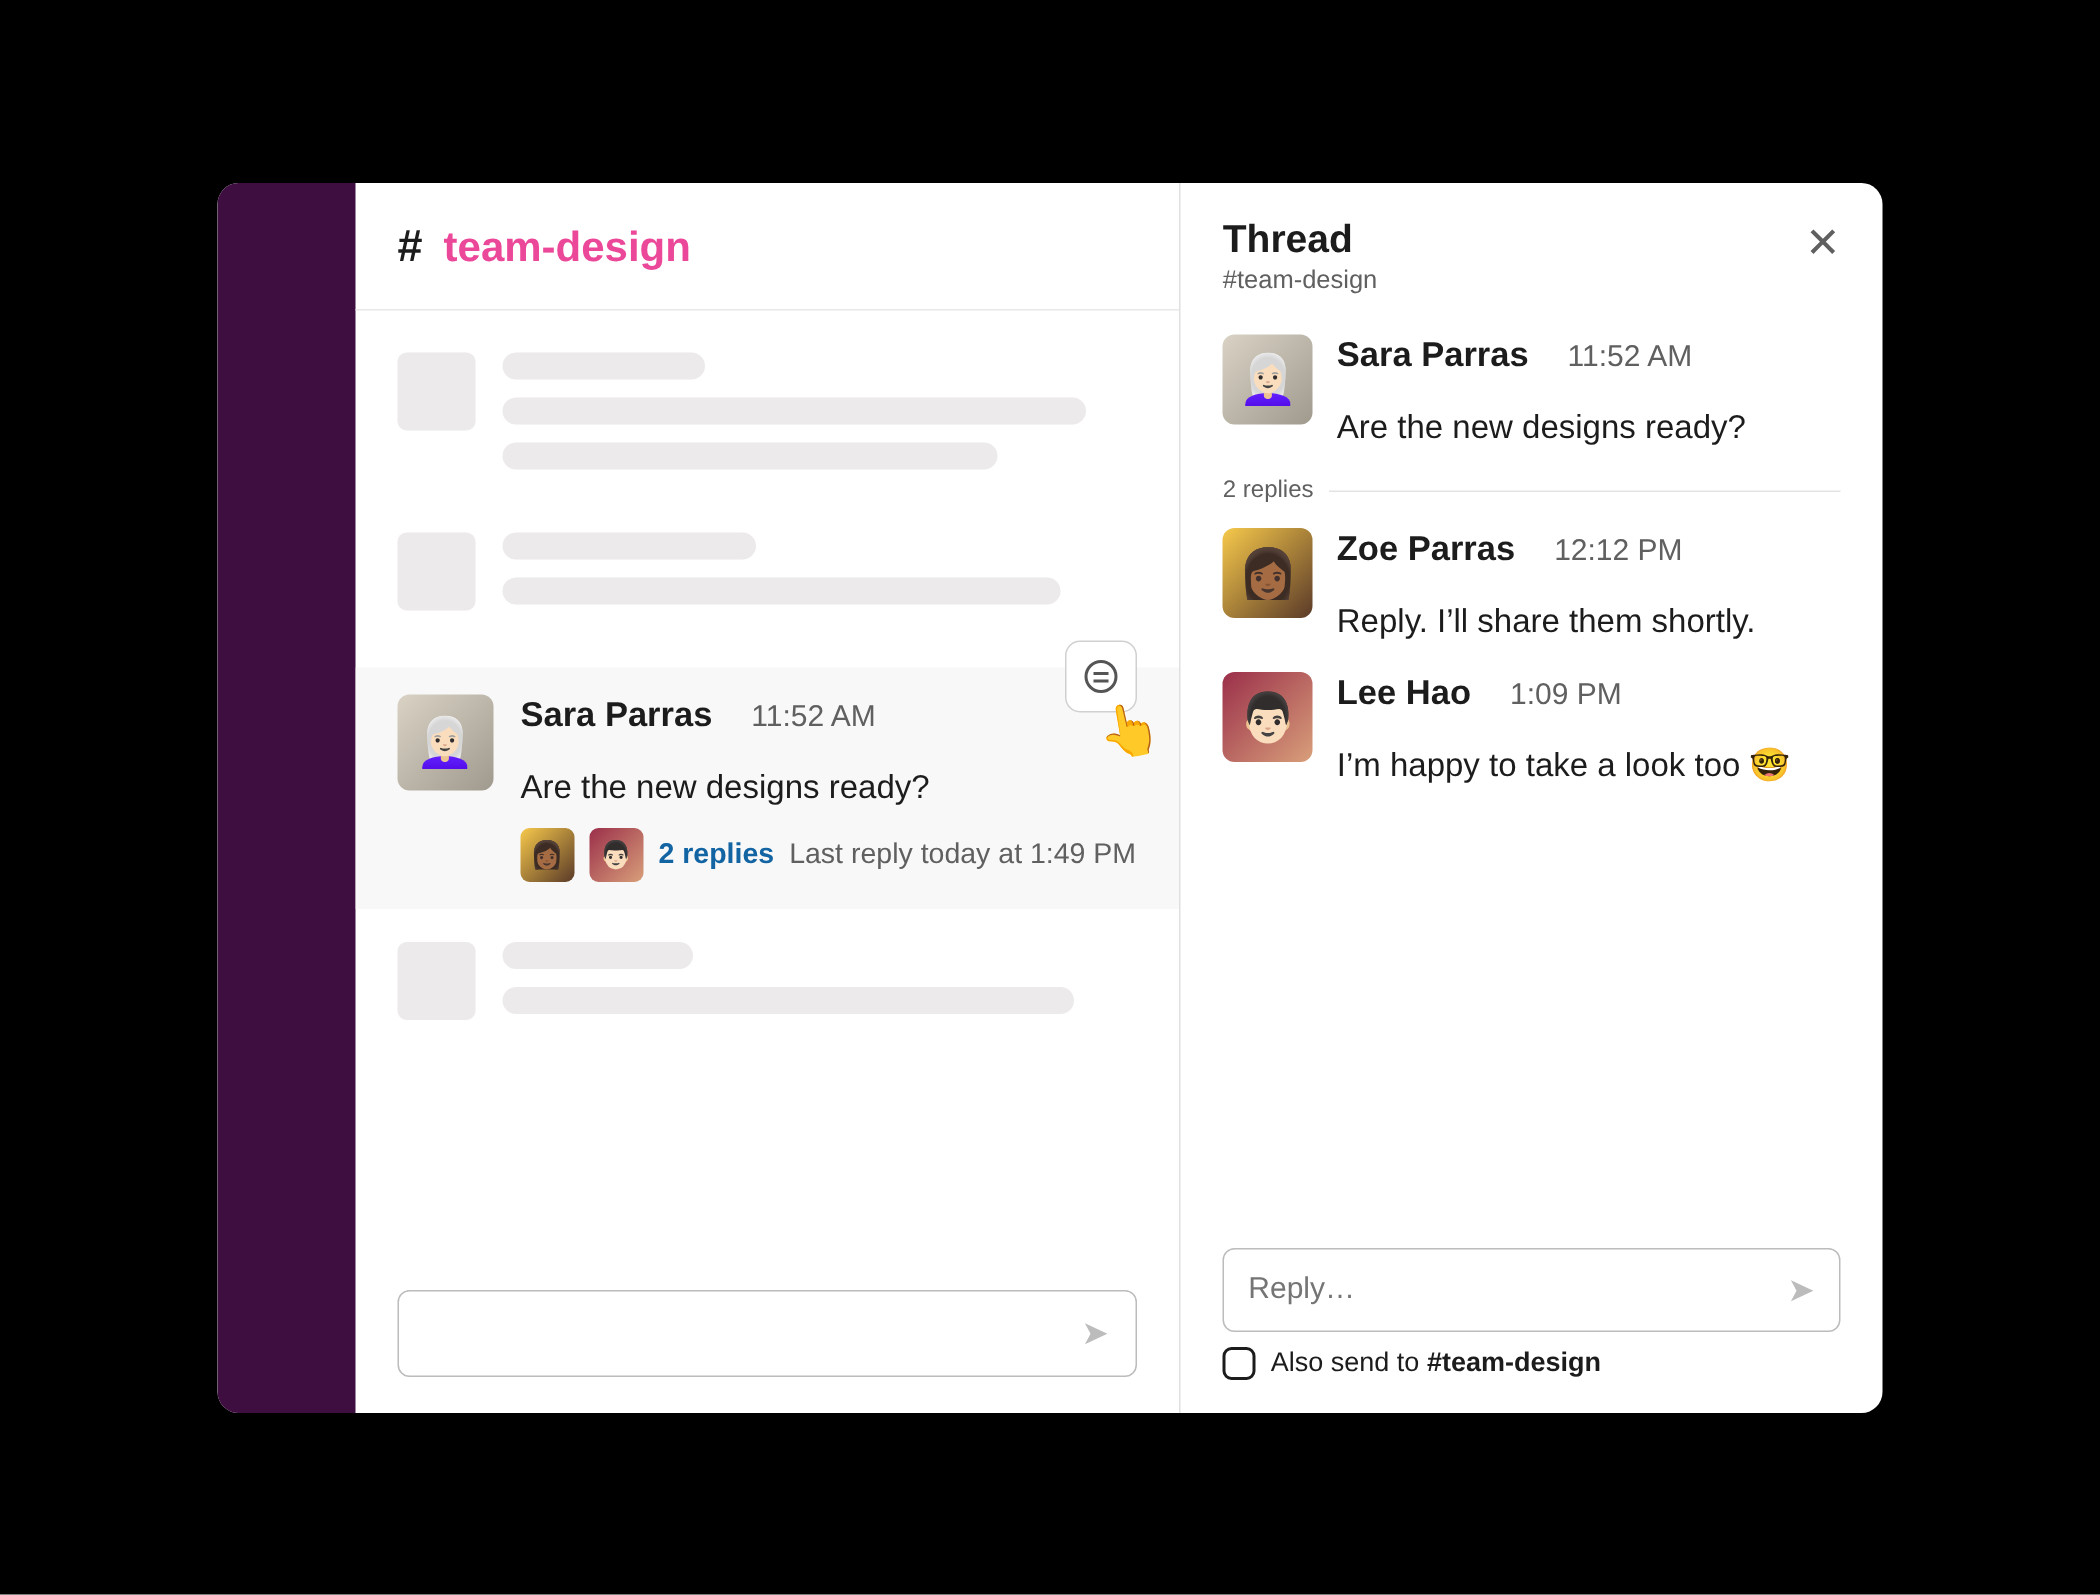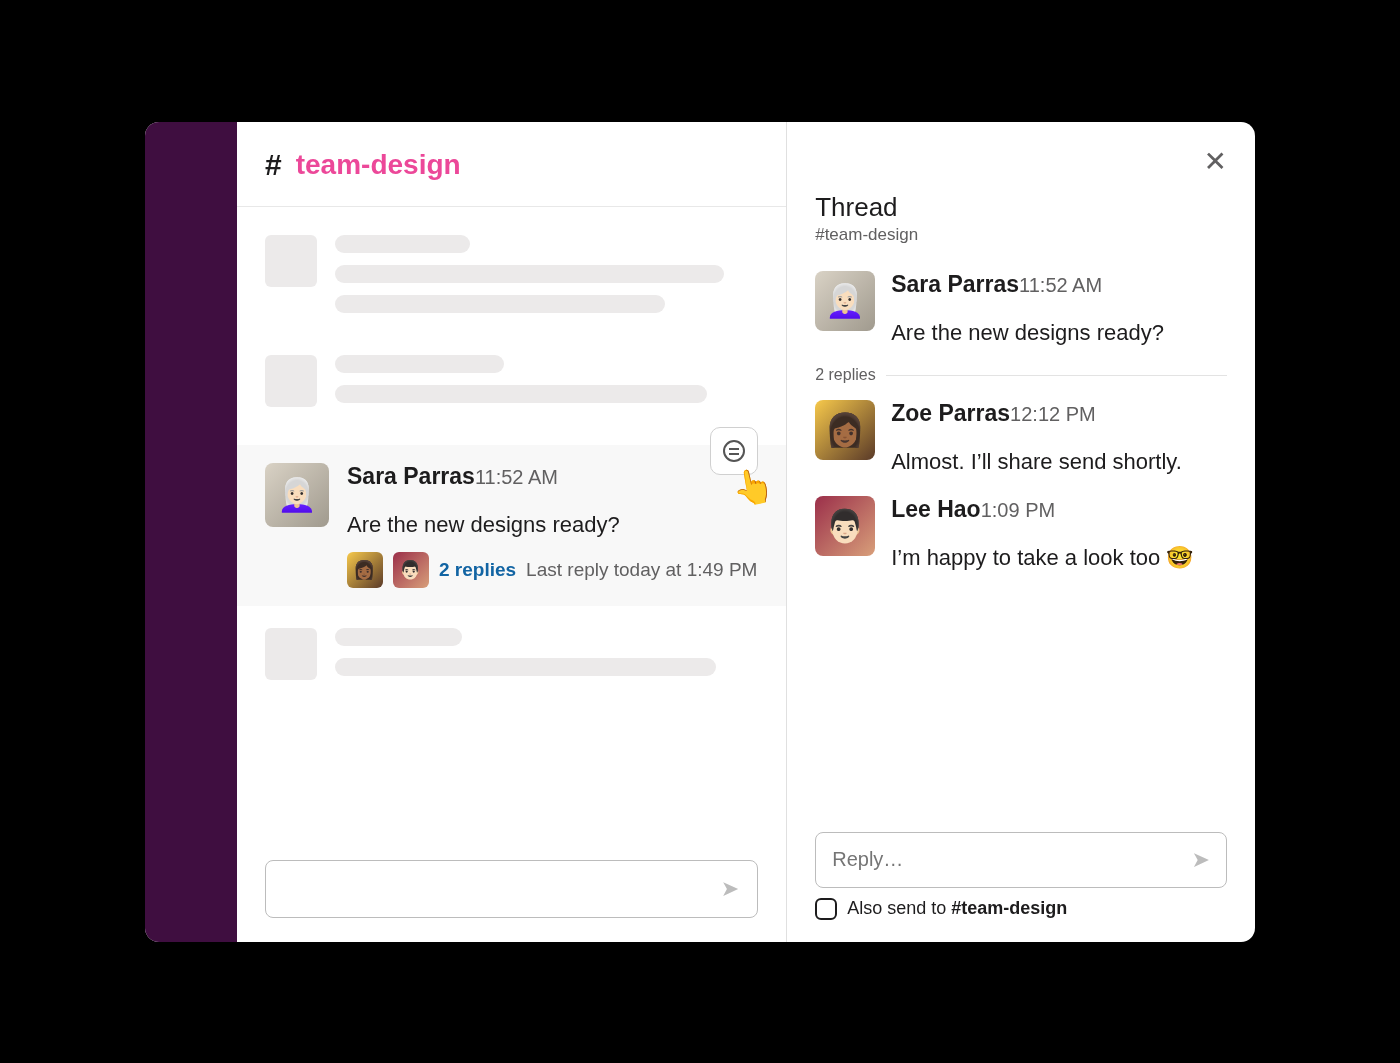--- a/index.html
+++ b/index.html
@@ -99,21 +99,21 @@
     font-size: 32px;
   }
   .av-sara { background: linear-gradient(135deg,#d9d2c5,#a09a8e); }
   .av-zoe  { background: linear-gradient(135deg,#f7c94b,#5a3a28); }
   .av-lee  { background: linear-gradient(135deg,#9b2f4a,#d89f7a); }
   .av-sm {
     width: 36px; height: 36px; border-radius: 6px; font-size: 18px;
     display: inline-flex; align-items: center; justify-content: center;
   }
   .msg-body { flex: 1; min-width: 0; }
-  .msg-head { display: flex; align-items: baseline; gap: 0; margin-bottom: 4px;}
+  .msg-head { display: flex; align-items: baseline; gap: 26px; margin-bottom: 4px;}
   .msg-author { font-weight: 800; font-size: 23px; color: #1d1c1d; }
   .msg-time { font-size: 20px; color: #616061; }
   .msg-text { font-size: 22px; color: #1d1c1d; line-height: 1.4; margin-top: 20px; }
   .thread-summary {
     margin-top: 12px;
     display: flex;
     align-items: center;
     gap: 10px;
   }
   .replies-link {
@@ -175,21 +175,21 @@
     display: flex;
     flex-direction: column;
     min-width: 0;
   }
   .thread-header {
     padding: 22px 28px 12px;
     display: flex;
     align-items: flex-start;
     justify-content: space-between;
   }
-  .thread-title { font-size: 26px; font-weight: 400; color: #1d1c1d; margin-top: 48px; }
+  .thread-title { font-size: 26px; font-weight: 700; color: #1d1c1d; }
   .thread-sub { font-size: 17px; color: #616061; margin-top: 2px; }
   .close-x { font-size: 28px; color: #616061; cursor: pointer; line-height: 1; padding-top: 4px;}
   .thread-body {
     flex: 1;
     padding: 14px 28px 0;
     overflow: auto;
   }
   .t-msg {
     display: flex;
     gap: 16px;
@@ -323,21 +323,21 @@
           <span>2 replies</span>
         </div>
 
         <div class="t-msg">
           <div class="avatar av-zoe">👩🏾</div>
           <div class="msg-body">
             <div class="msg-head">
               <span class="msg-author">Zoe Parras</span>
               <span class="msg-time">12:12 PM</span>
             </div>
-            <div class="msg-text">Almost. I’ll share send shortly.</div>
+            <div class="msg-text">Reply. I’ll share them shortly.</div>
           </div>
         </div>
 
         <div class="t-msg">
           <div class="avatar av-lee">👨🏻</div>
           <div class="msg-body">
             <div class="msg-head">
               <span class="msg-author">Lee Hao</span>
               <span class="msg-time">1:09 PM</span>
             </div>

